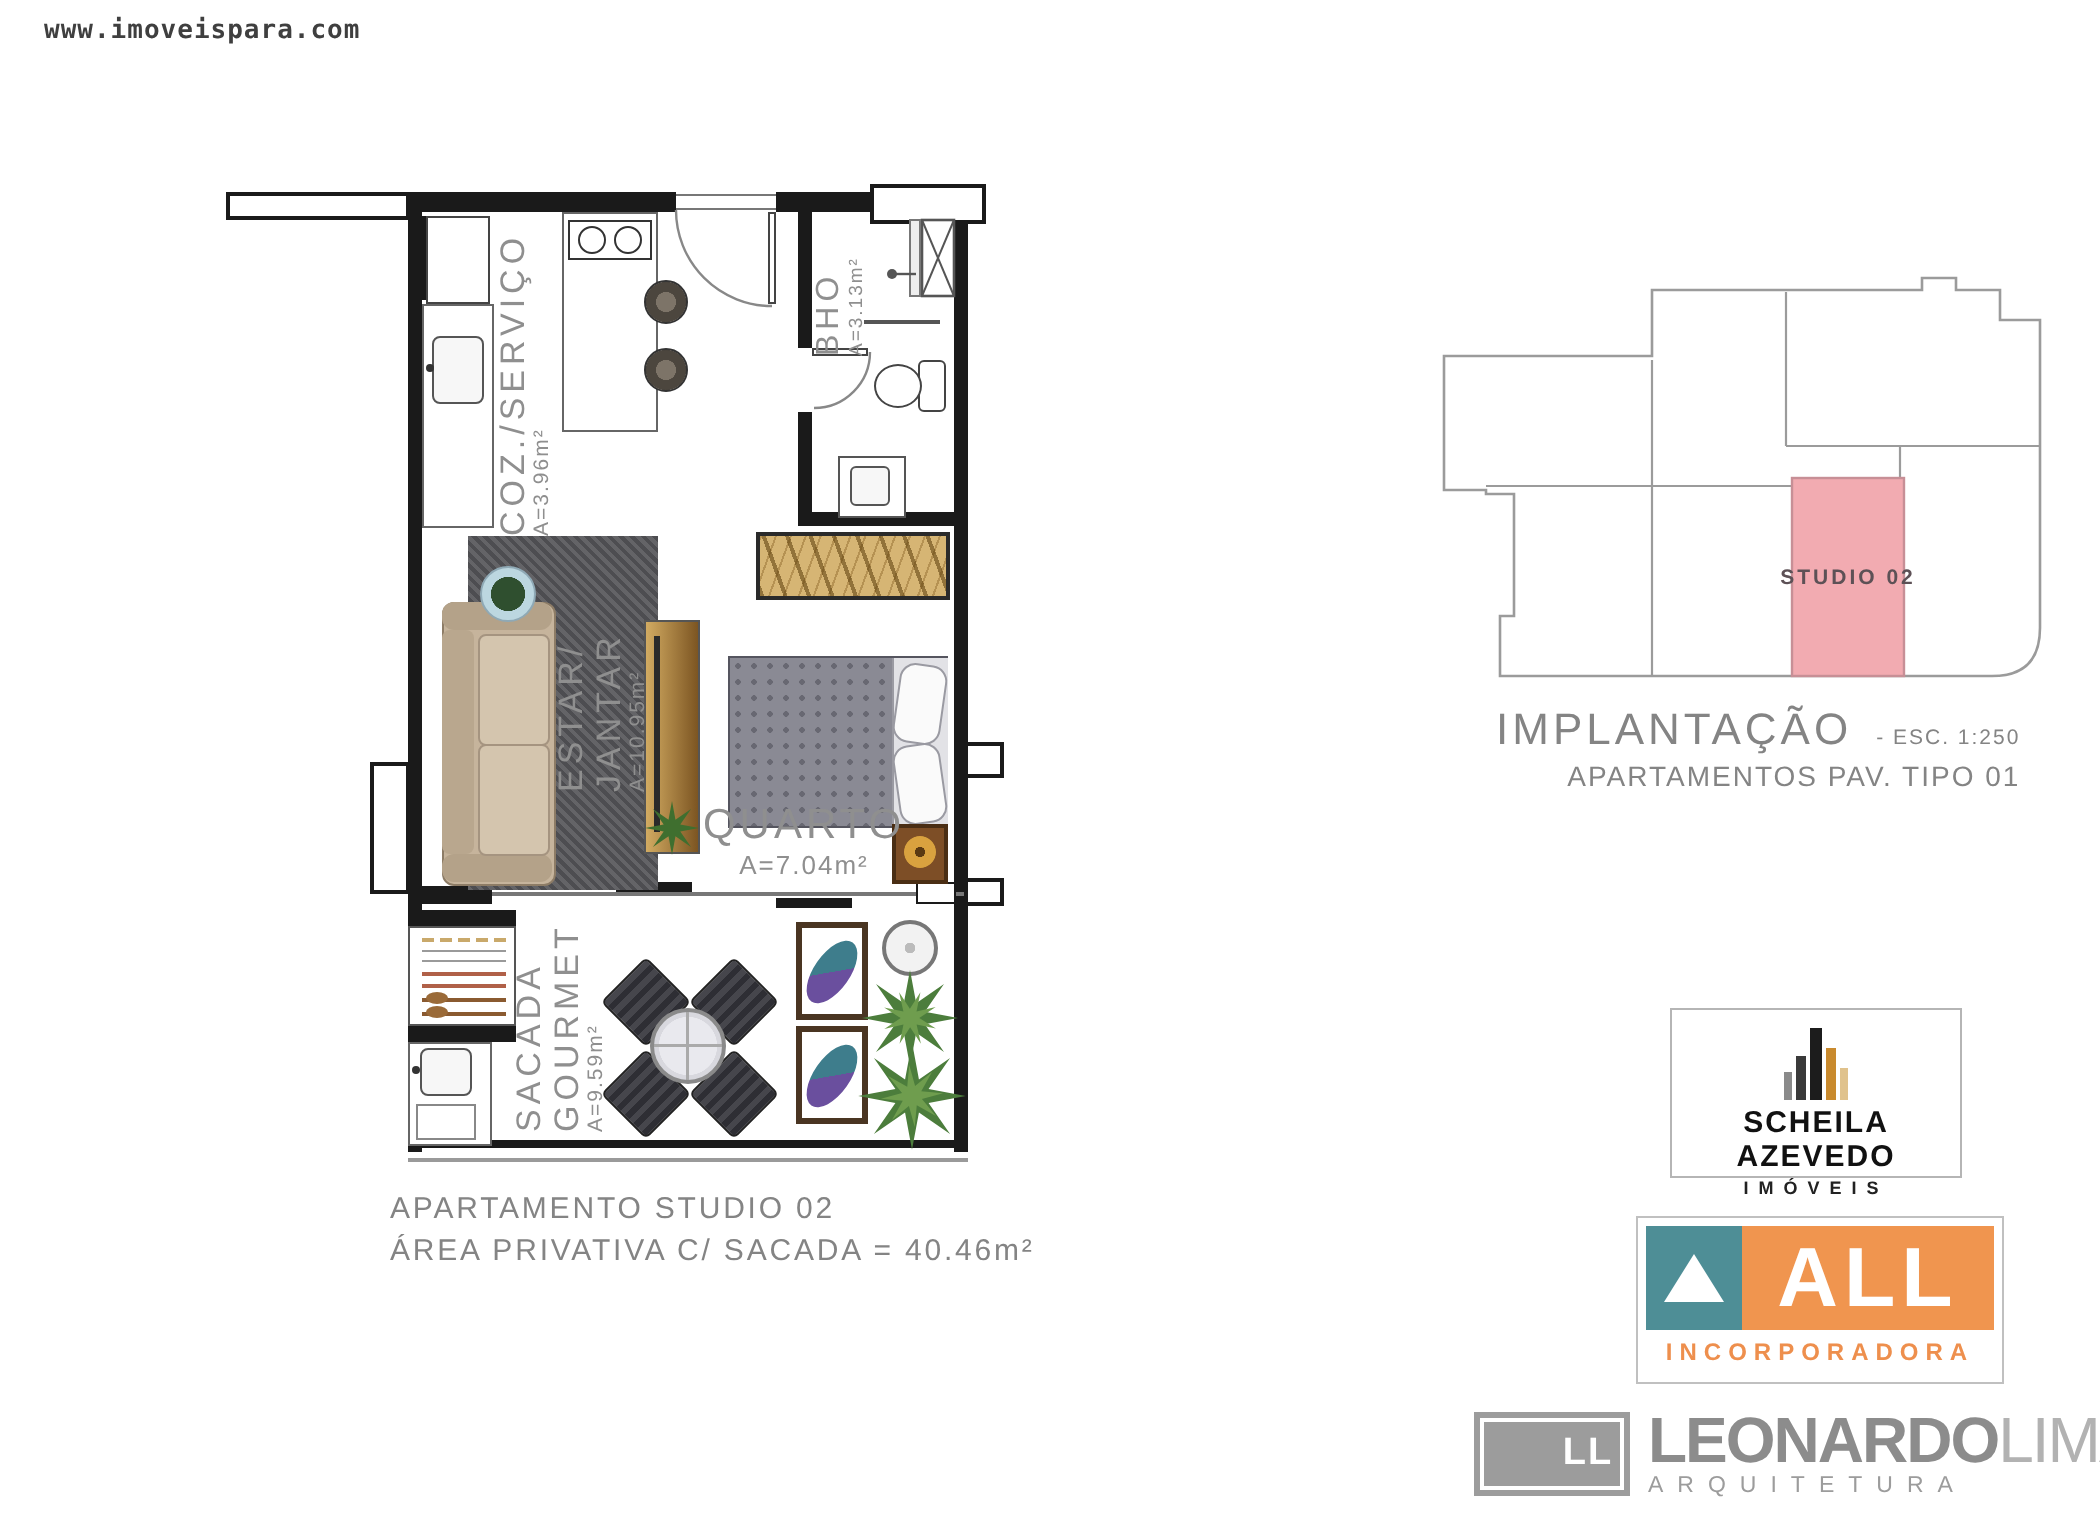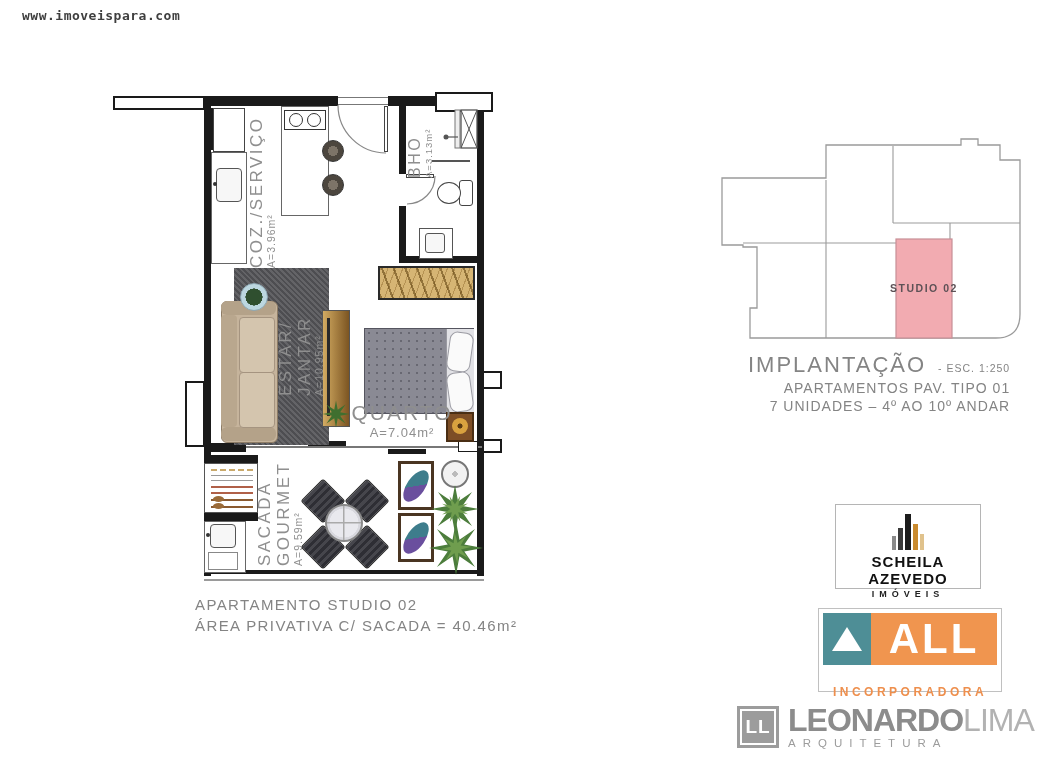--- a/index.html
+++ b/index.html
@@ -207,21 +207,20 @@
     <rect x="896" y="239" width="56" height="99" stroke="#c78f96" stroke-width="1.2" fill="#f2abb1"></rect>
     <text x="924" y="292" text-anchor="middle" font-size="10.5" font-weight="bold" letter-spacing="1.5" fill="#5d5156">STUDIO 02</text>
   </svg>
 
   <div class="caption small" style="left:748px;top:352px;text-align:right;">
     <div class="trow">
       <span class="title">IMPLANTAÇÃO</span>
       <span class="scale">- ESC. 1:250</span>
     </div>
     <div class="ln">APARTAMENTOS PAV. TIPO 01</div>
-    <div class="ln">7 UNIDADES – 4º AO 10º ANDAR</div>
   </div>
 
   <div class="logo-box" style="left:835px;top:504px;width:146px;height:85px;border:1px solid #b5b5b5;text-align:center;">
     <div style="margin-top:7px;height:38px;display:flex;align-items:flex-end;justify-content:center;">
       <span class="bar" style="width:4px;height:14px;background:#8a8a8a;"></span>
       <span class="bar" style="width:5px;height:22px;background:#3a3a3a;"></span>
       <span class="bar" style="width:6px;height:36px;background:#1c1c1c;"></span>
       <span class="bar" style="width:5px;height:26px;background:#c98a2e;"></span>
       <span class="bar" style="width:4px;height:16px;background:#e0c28c;"></span>
     </div>
@@ -231,25 +230,25 @@
 
   <div class="logo-box" style="left:818px;top:608px;width:184px;height:84px;border:1px solid #c0c0c0;padding:4px;">
     <div style="display:flex;height:52px;">
       <div style="width:48px;background:#4e8e96;display:flex;align-items:center;justify-content:center;">
         <span style="display:block;width:0;height:0;border-left:15px solid transparent;border-right:15px solid transparent;border-bottom:24px solid #fff;"></span>
       </div>
       <div style="flex:1;background:#f0954f;display:flex;align-items:center;justify-content:center;">
         <span style="font-size:42px;font-weight:bold;color:#fff;letter-spacing:3px;line-height:1;">ALL</span>
       </div>
     </div>
-    <div style="height:22px;display:flex;align-items:center;justify-content:center;font-size:12px;font-weight:bold;color:#ee8f4d;letter-spacing:3.5px;margin-top:16px;">INCORPORADORA</div>
+    <div style="height:22px;display:flex;align-items:center;justify-content:center;font-size:12px;font-weight:bold;color:#ee8f4d;letter-spacing:3.5px;">INCORPORADORA</div>
   </div>
 
   <div class="abs" style="left:737px;top:704px;display:flex;align-items:center;gap:9px;">
-    <div style="width:42px;height:42px;background:#9c9c9c;box-shadow:inset 0 0 0 3px #9c9c9c,inset 0 0 0 5px #fff;display:flex;align-items:center;justify-content:center;">
+    <div style="width:42px;height:42px;background:#9c9c9c;box-shadow:inset 0 0 0 3px #9c9c9c,inset 0 0 0 5px #fff;display:flex;align-items:center;justify-content:center;padding-left:36px;">
       <span style="color:#fff;font-weight:800;font-size:19px;letter-spacing:1px;">LL</span>
     </div>
     <div>
       <div class="nolinebreak" style="line-height:1;">
         <span style="font-size:32px;font-weight:900;color:#8c8c8c;letter-spacing:-1px;">LEONARDO</span><span style="font-size:32px;font-weight:400;color:#b2b2b2;letter-spacing:-1px;">LIMA</span>
       </div>
       <div style="font-size:11.5px;color:#9c9c9c;letter-spacing:7px;margin-top:1px;">ARQUITETURA</div>
     </div>
   </div>
 

